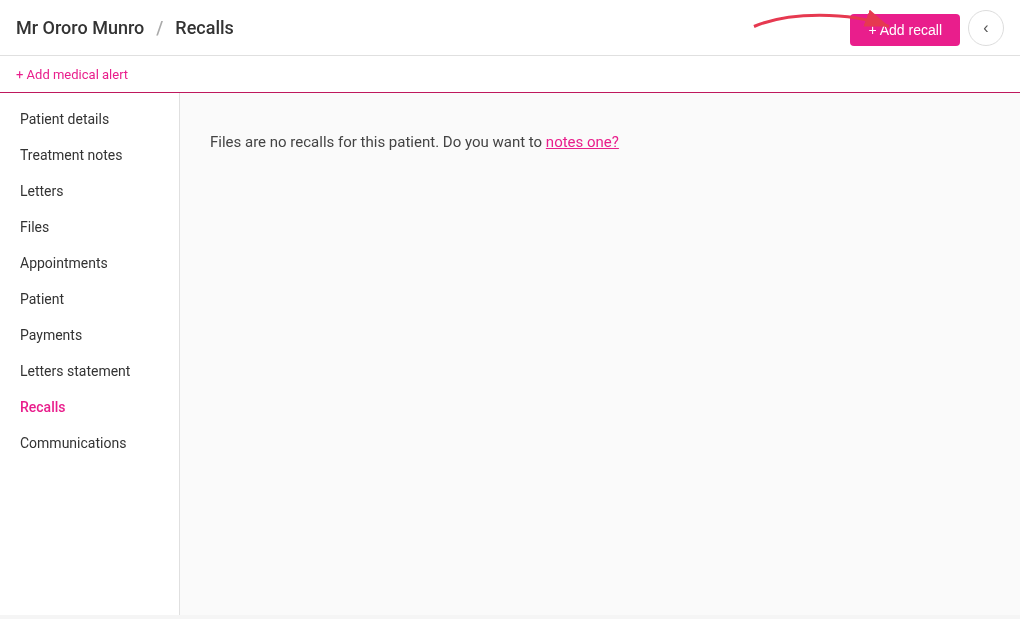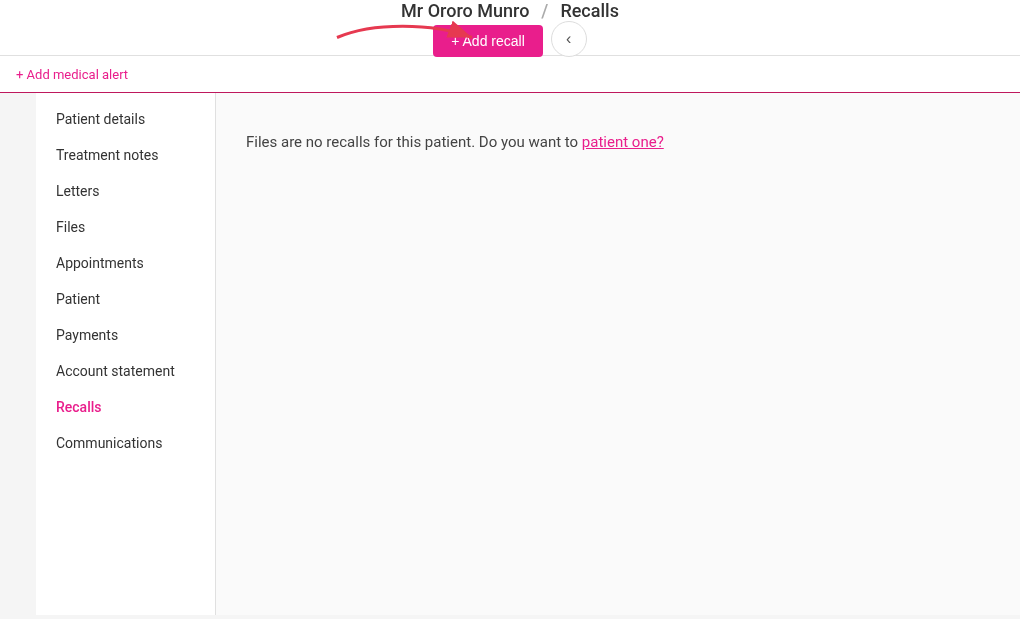--- a/index.html
+++ b/index.html
@@ -7,21 +7,20 @@
 
     
     .header {
       display: flex;
       align-items: center;
       justify-content: space-between;
       background: #fff;
       padding: 0 16px;
       height: 56px;
       border-bottom: 1px solid #e0e0e0;
-      flex-direction: column;
     }
     .header-left {
       display: flex;
       align-items: center;
       gap: 8px;
       font-size: 18px;
       font-weight: 500;
       color: #333;
     }
     .header-separator {
@@ -69,21 +68,20 @@
       text-decoration: none;
       font-size: 13px;
       cursor: pointer;
     }
 
     
     .main-layout {
       display: flex;
       height: calc(100vh - 56px - 41px);
       background: #000000;
-      margin-left: 36px;
     }
 
     
     .sidebar {
       width: 180px;
       border-right: 1px solid #e0e0e0;
       background: #fff;
       padding: 8px 0;
       flex-shrink: 0;
     }
@@ -151,24 +149,24 @@
 <div class="main-layout">
 
   <nav class="sidebar">
   <a class="sidebar-item" href="#">Patient details</a>
       <a class="sidebar-item" href="#">Treatment notes</a>
       <a class="sidebar-item" href="#">Letters</a>
       <a class="sidebar-item" href="#">Files</a>
       <a class="sidebar-item" href="#">Appointments</a>
       <a class="sidebar-item" href="#">Patient</a>
       <a class="sidebar-item" href="#">Payments</a>
-      <a class="sidebar-item" href="#">Account statement</a>
+      <a class="sidebar-item" href="#">Letters statement</a>
       <a class="sidebar-item active" href="#">Recalls</a>
       <a class="sidebar-item" href="#">Communications</a>
     </nav>
 
   <main class="main-content">
     <p class="no-recalls-text">
       <span>Files are no recalls for this patient. Do you want to</span>
-      <a class="create-link">patient one?</a>
+      <a class="create-link">notes one?</a>
     </p>
   </main>
 </div>
 
 </body></html>

